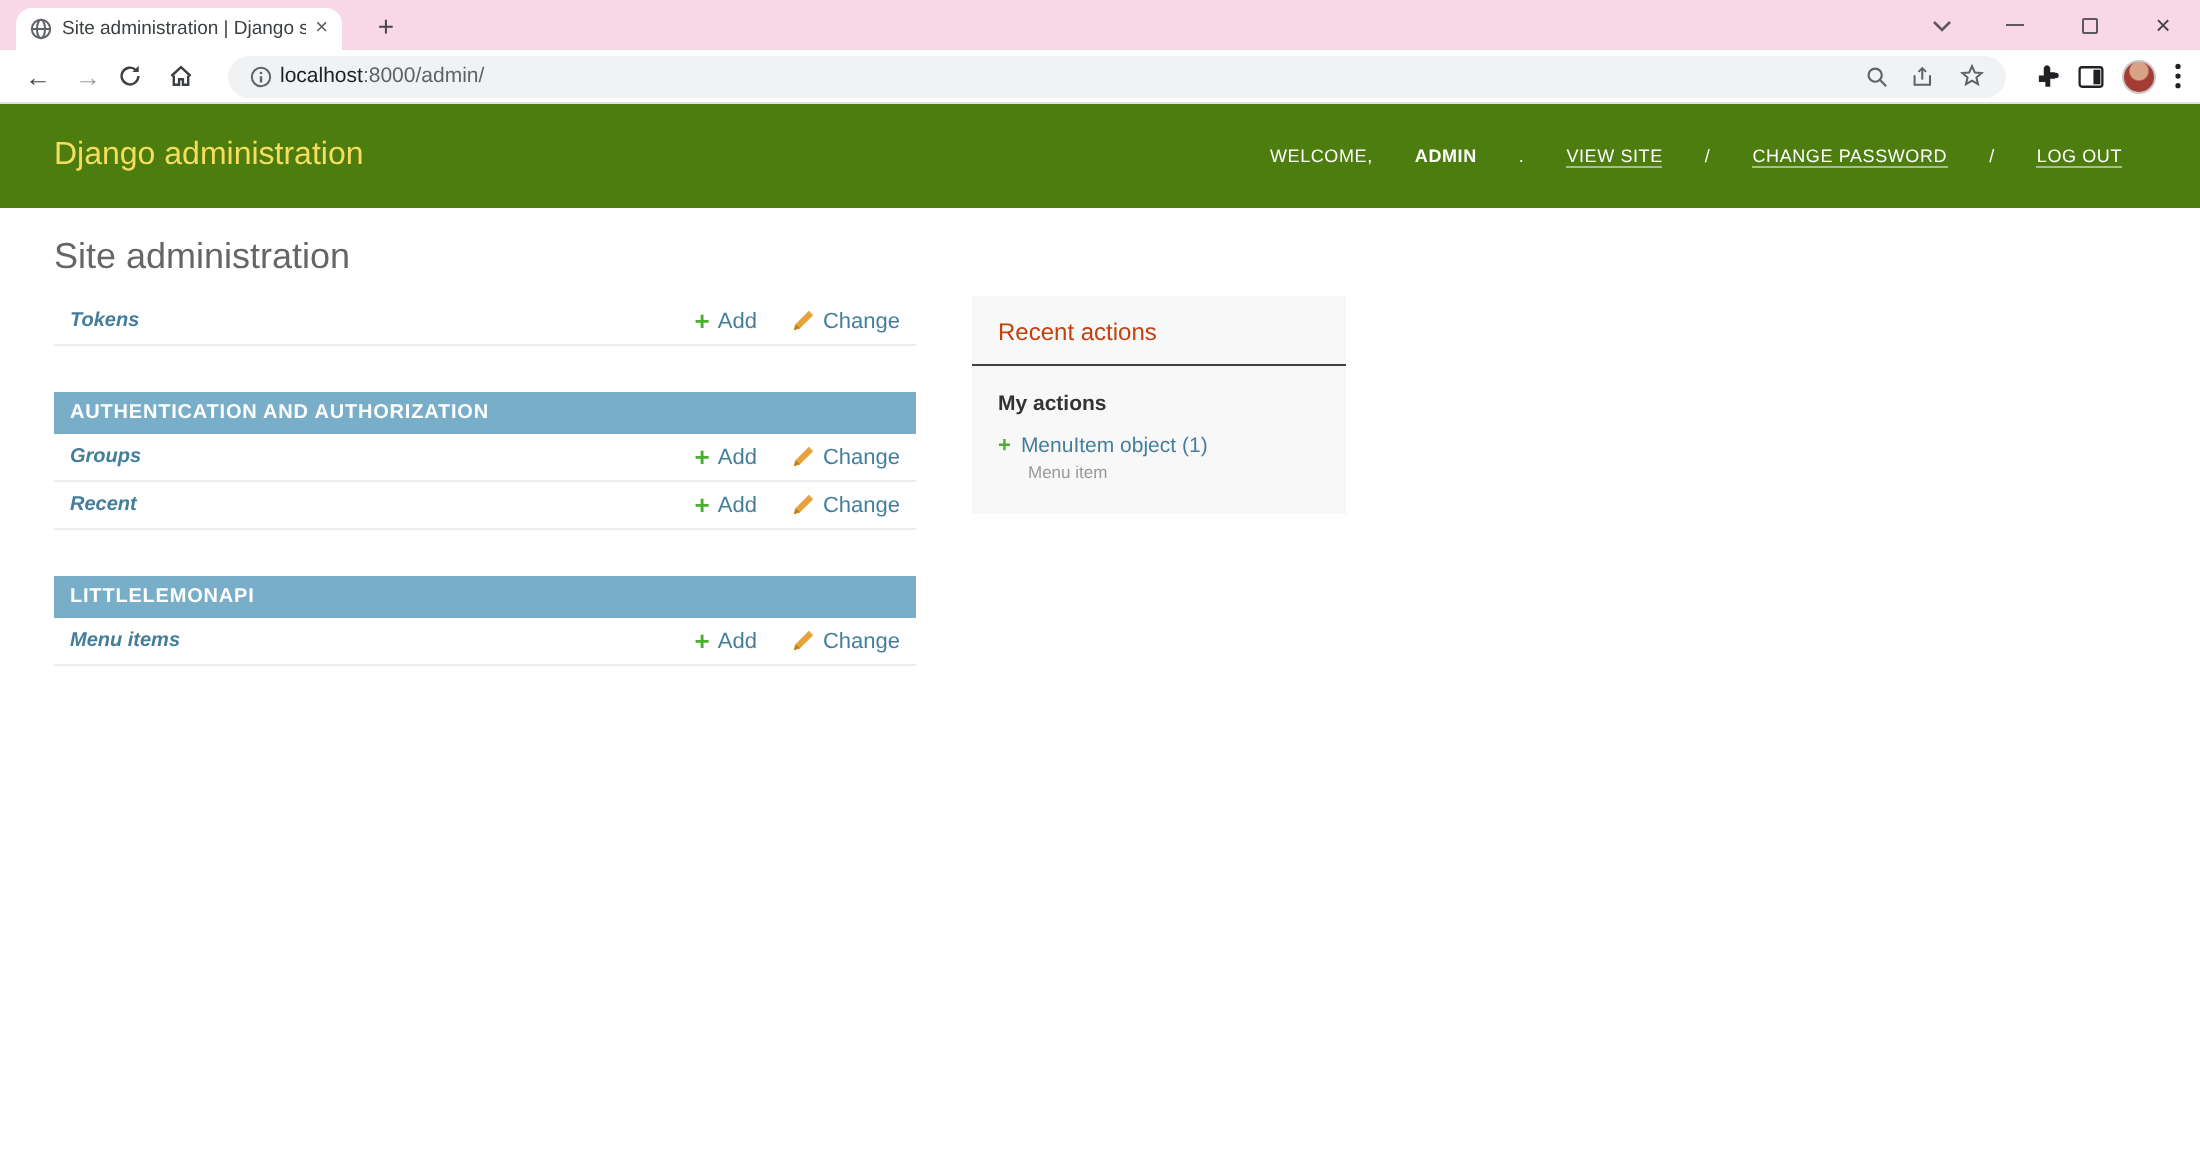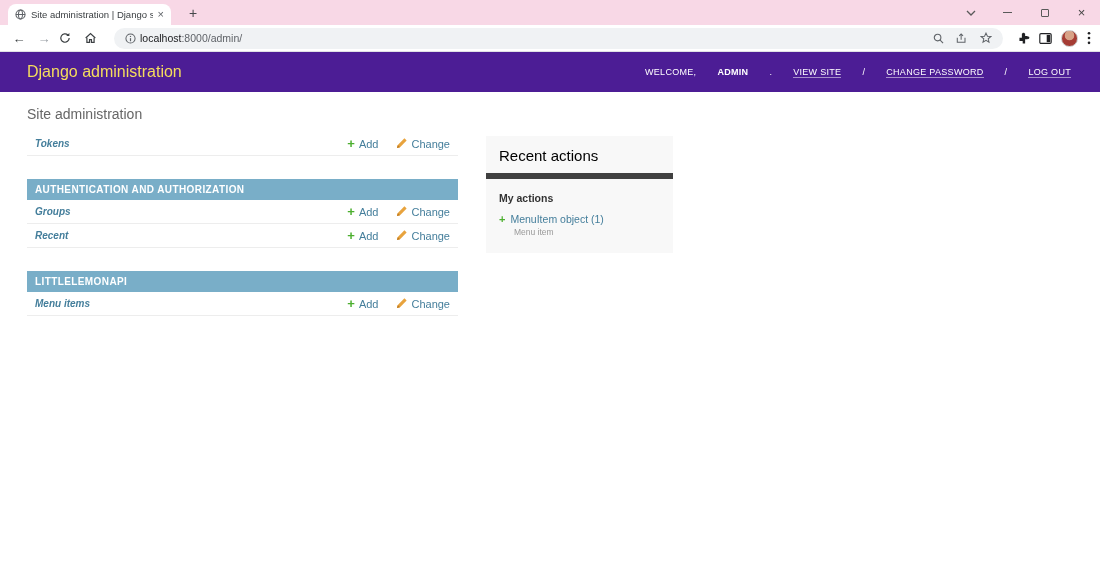--- a/index.html
+++ b/index.html
@@ -31,43 +31,43 @@
   .url-host { color: #202124; }
   .url-path { color: #5f6368; }
   .omni-right { margin-left: auto; display: flex; align-items: center; gap: 12px; }
   .tool-right { display: flex; align-items: center; gap: 9px; margin-left: 4px; }
   .avatar { width: 17px; height: 17px; border-radius: 50%;
             background: radial-gradient(circle at 50% 30%, #d8a287 0 34%, #a53c34 40% 100%);
             border: 1px solid #c8c8c8; }
   svg.cicon { display: block; }
 
   
-  .admin-header { height: 40px; background: #4c1d95; display: flex; align-items: center; padding: 0 29px 0 27px; }
+  .admin-header { height: 52px; background: #4d7c0f; display: flex; align-items: center; padding: 0 39px 0 27px; }
   .branding { font-size: 16px; color: #f5dd5d; font-weight: 400; }
   .user-tools { margin-left: auto; font-size: 9px; color: #fff; letter-spacing: .3px; display: flex; gap: 21px; align-items: center; white-space: nowrap; }
   .user-tools b { font-weight: bold; }
   .user-tools a { color: #fff; text-decoration: none; border-bottom: 1px solid rgba(255,255,255,.5); cursor: pointer; }
 
   
   .content { display: flex; align-items: flex-start; padding: 14px 27px; }
   .main-col { width: 431px; }
-  .page-title { font-size: 14px; font-weight: 400; color: #666; margin-bottom: 10px; }
+  .page-title { font-size: 18px; font-weight: 400; color: #666; margin-bottom: 10px; }
 
   .module { margin-bottom: 23px; }
   .module-caption { background: #79aec8; color: #fff; font-size: 10px; font-weight: bold;
                     letter-spacing: .4px; padding: 5px 8px; }
   .model-row { display: flex; align-items: center; padding: 5px 8px; border-bottom: 1px solid #ededed; background: #fff; }
   .model-link { font-size: 10px; font-weight: bold; color: #447e9b; text-decoration: none; cursor: pointer; font-style: italic; }
   .row-actions { margin-left: auto; display: flex; gap: 18px; align-items: center; }
   .action-link { display: flex; align-items: center; gap: 4px; font-size: 11px; color: #447e9b; text-decoration: none; cursor: pointer; }
   .plus { color: #4caf2f; font-weight: bold; font-size: 13px; line-height: 1; }
 
   
   .sidebar { width: 187px; margin-left: 28px; margin-top: 30px; background: #f8f8f8; padding-bottom: 10px; }
-  .sidebar h2 { font-size: 15px; font-weight: 400; color: #000000; padding: 11px 13px 9px; border-bottom: 6px solid #404040; }
+  .sidebar h2 { font-size: 12px; font-weight: 400; color: #c2410c; padding: 11px 13px 9px; border-bottom: 1px solid #404040; }
   .sidebar h3 { font-size: 10.5px; font-weight: bold; color: #333; padding: 13px 13px 6px; }
   .recent-entry { padding: 3px 13px 6px; }
   .recent-link-line { display: flex; gap: 5px; align-items: baseline; }
   .recent-link { font-size: 10.5px; color: #447e9b; text-decoration: none; cursor: pointer; }
   .recent-plus { font-size: 11px; }
   .recent-type { font-size: 8.5px; color: #999; margin: 2px 0 0 15px; }
 </style>
 </head>
 <body>
 

